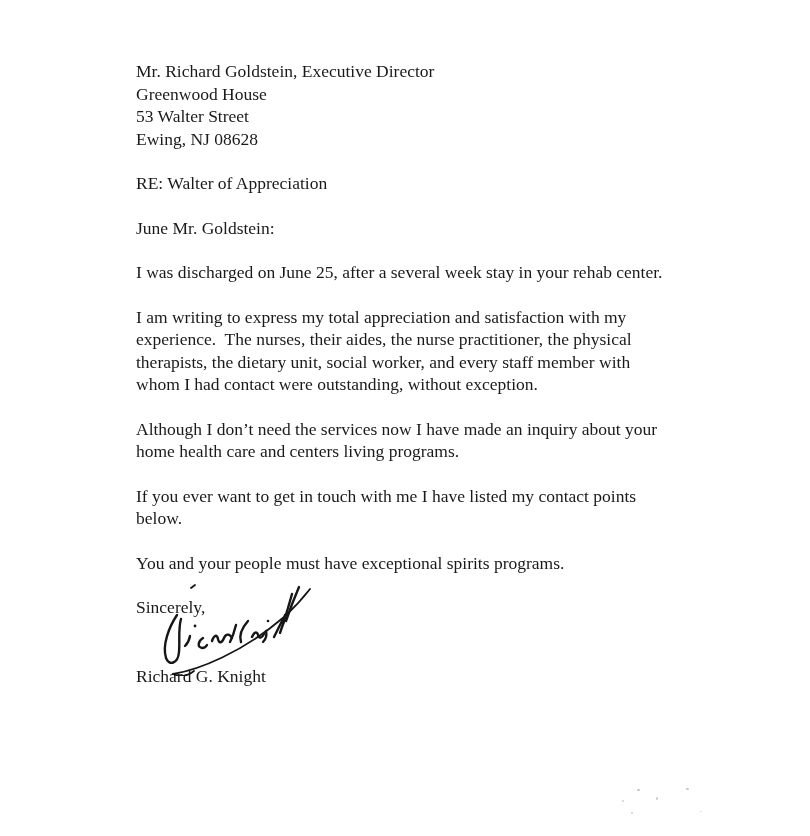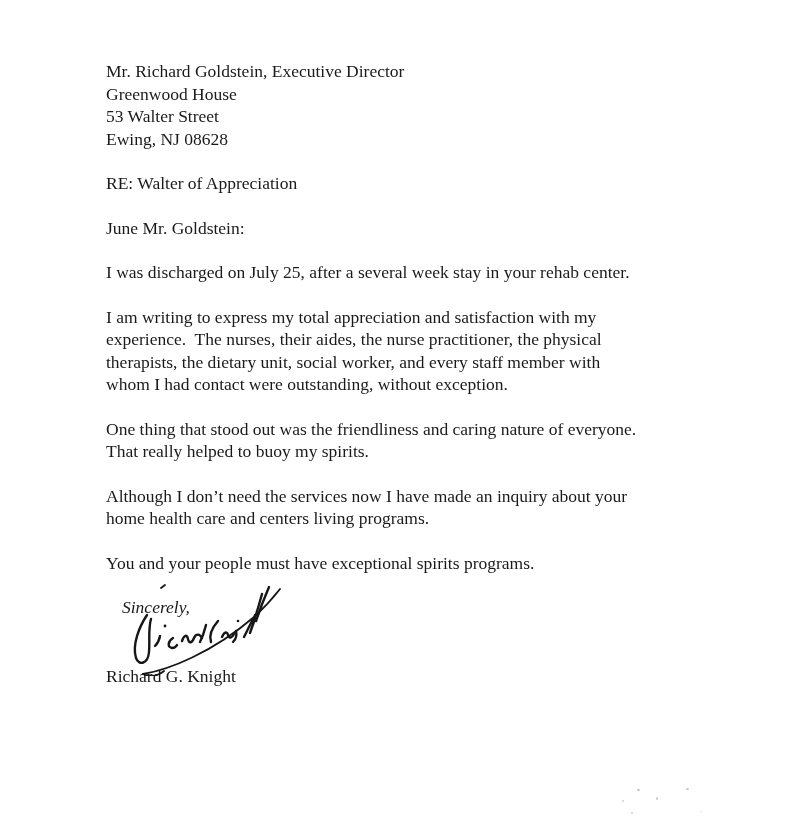--- a/index.html
+++ b/index.html
@@ -11,41 +11,40 @@
     position: relative;
     width: 810px;
     height: 836px;
     background: #ffffff;
     overflow: hidden;
     font-family: "Liberation Serif", "DejaVu Serif", serif;
     color: #1a1a1a;
   }
   .letter-body {
     position: absolute;
-    left: 106px;
+    left: 136px;
     top: 60px;
     width: 645px;
     font-size: 17.5px;
     line-height: 22.5px;
   }
   .block {
     margin: 0 0 22px 0;
     white-space: pre-wrap;
   }
   .paragraph {
     margin: 0 0 22px 0;
     white-space: pre-wrap;
   }
   .closing-block {
     position: relative;
   }
   .closing-line {
-    margin: 16px;
+    margin: 0;
     white-space: pre-wrap;
-    font-style: italic;
   }
   .typed-name {
     margin: 46px 0 0 0;
     white-space: pre-wrap;
   }
   .signature-svg {
     position: absolute;
     left: 2px;
     top: -15px;
     width: 180px;
@@ -76,34 +75,34 @@
 
     <div class="block">Mr. Richard Goldstein, Executive Director
 Greenwood House
 53 Walter Street
 Ewing, NJ 08628</div>
 
     <div class="block">RE: Walter of Appreciation</div>
 
     <div class="block">June Mr. Goldstein:</div>
 
-    <p class="paragraph">I was discharged on July 25, after a several week stay in your rehab center.</p>
+    <p class="paragraph">I was discharged on June 25, after a several week stay in your rehab center.</p>
 
     <p class="paragraph">I am writing to express my total appreciation and satisfaction with my
 experience.  The nurses, their aides, the nurse practitioner, the physical
 therapists, the dietary unit, social worker, and every staff member with
 whom I had contact were outstanding, without exception.</p>
 
 
-    <p class="paragraph">One thing that stood out was the friendliness and caring nature of everyone.
-That really helped to buoy my spirits.</p>
 
     <p class="paragraph">Although I don’t need the services now I have made an inquiry about your
 home health care and centers living programs.</p>
 
+    <p class="paragraph">If you ever want to get in touch with me I have listed my contact points
+below.</p>
 
     <p class="paragraph">You and your people must have exceptional spirits programs.</p>
 
     <div class="closing-block">
       <p class="closing-line">Sincerely,</p>
 
       <svg class="signature-svg" viewBox="0 0 180 95" aria-hidden="true">
 
         <path d="M 39 34 C 31 46, 24 64, 28 77 C 31 85, 40 83, 41 71 C 42 60, 40 48, 43 38"></path>
 

